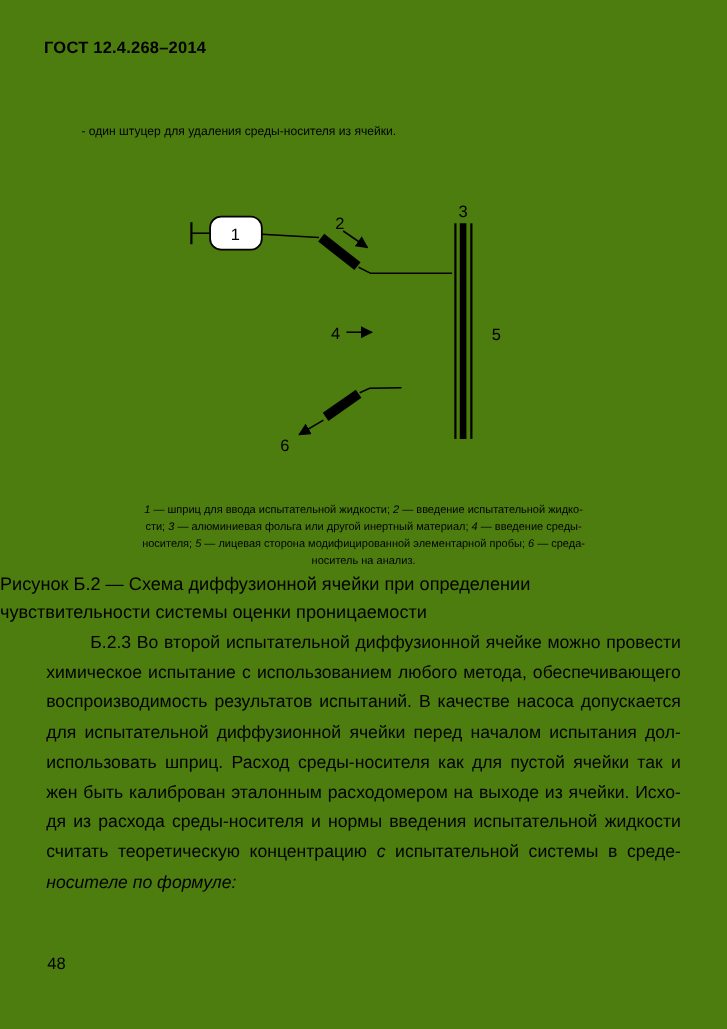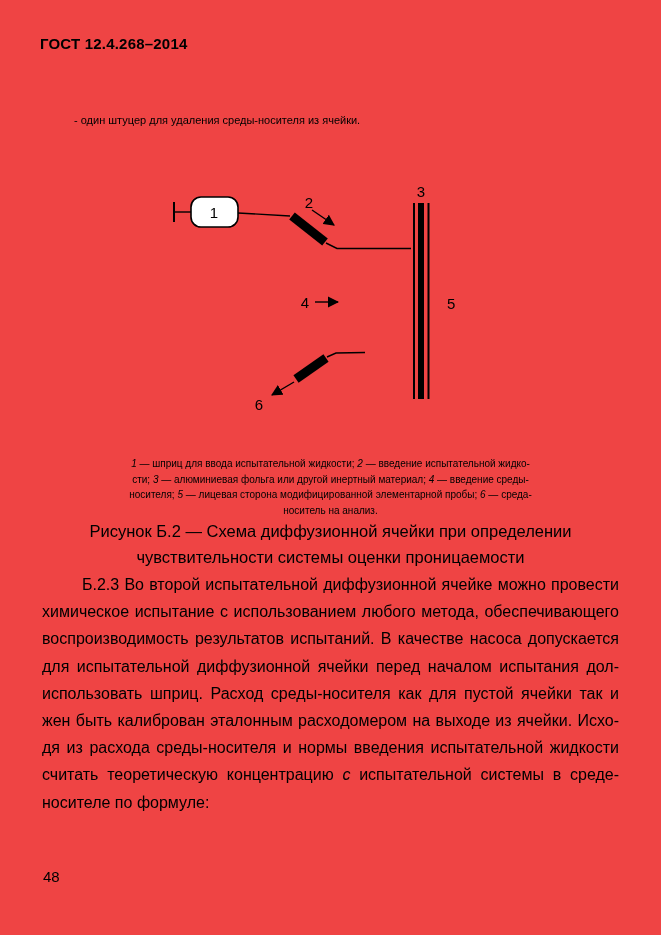--- a/index.html
+++ b/index.html
@@ -1,20 +1,20 @@
 <!DOCTYPE html>
 <html lang="ru"><head>
 <meta charset="utf-8">
 <style>
   html, body { margin: 0; padding: 0; background: #fff; }
   .page {
     position: relative;
     width: 661px;
     height: 935px;
-    background: #ef4444;
+    background: #4d7c0f;
     color: #000;
     font-family: "Liberation Sans", sans-serif;
     overflow: hidden;
   }
   .doc-header {
     position: absolute;
     left: 40px; top: 35px;
     font-size: 15px;
     font-weight: bold;
     letter-spacing: 0.2px;
@@ -32,34 +32,34 @@
     position: absolute;
     left: 0; right: 0; top: 456px;
     text-align: center;
     font-size: 10px;
     line-height: 15.6px;
   }
   .fig-caption .it { font-style: italic; }
   .fig-title {
     position: absolute;
     left: 0; right: 0; top: 518px;
-    text-align: center;
+    text-align: left;
     font-size: 16.5px;
     line-height: 26px;
   }
   .body-par {
     position: absolute;
     left: 42px; top: 571px;
     width: 577px;
     font-size: 16px;
     line-height: 27.2px;
   }
   .jline { text-align: justify; text-align-last: justify; }
   .indent { text-indent: 40px; }
-  .lastline { text-align: left; }
+  .lastline { text-align: left; font-style: italic; }
   .it { font-style: italic; }
   .page-number {
     position: absolute;
     left: 43px; top: 868px;
     font-size: 15px;
   }
   svg text {
     font-family: "Liberation Sans", sans-serif;
     font-size: 15px;
     fill: #000;

